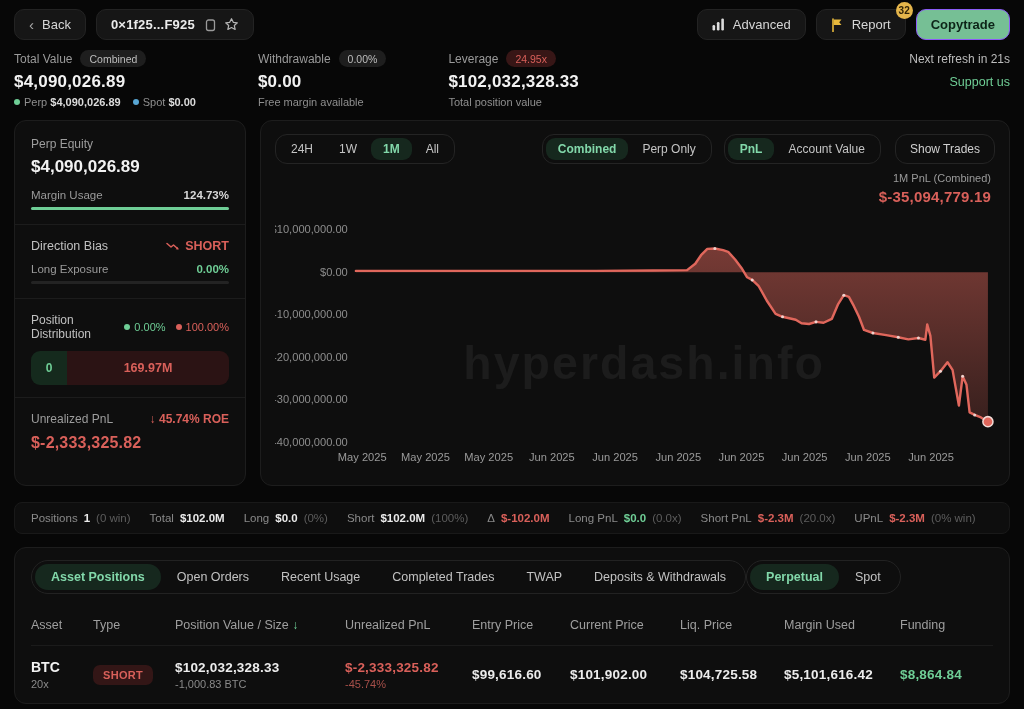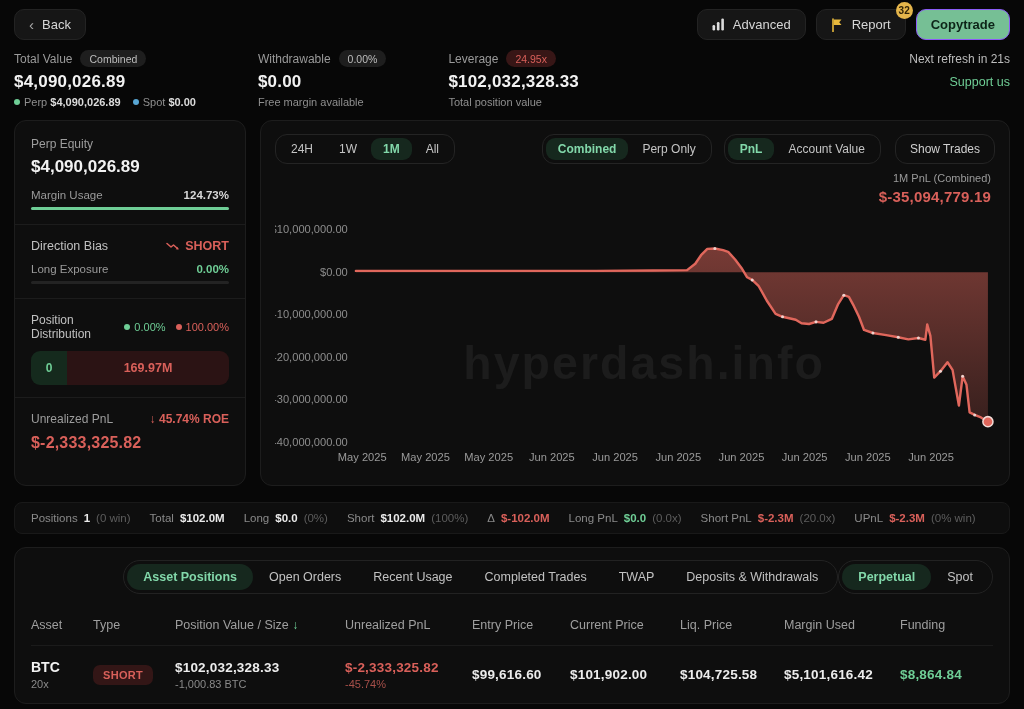--- a/index.html
+++ b/index.html
@@ -92,21 +92,21 @@
   
   .summary { display:flex; gap:19px; align-items:center; margin:16px 14px 0; background:#0e0e0e; border:1px solid #191919; border-radius:8px; padding:9px 16px; font-size:11.5px; white-space:nowrap; overflow:hidden; }
   .sumitem { display:flex; gap:6px; align-items:center; }
   .sumitem .lb { color:#8a8a8a; }
   .sumitem .vl { color:#eaeaea; font-weight:700; }
   .sumitem .vl.red { color:#d9605a; } .sumitem .vl.green { color:#6fce96; }
   .sumitem .sb { color:#5d5d5d; }
 
   
   .bottom { margin:13px 14px 0; padding:12px 16px 0; }
-  .tabsrow { display:flex; align-items:center; justify-content:flex-end; }
+  .tabsrow { display:flex; align-items:center; justify-content:flex-start; }
   .tabs { display:flex; border:1px solid #222; border-radius:18px; padding:3px; align-items:center; }
   .tabs .tab { padding:6px 16px; font-size:12.5px; color:#c2c2c2; border-radius:15px; cursor:pointer; white-space:nowrap; }
   .tabs .tab.sel { background:#16281e; color:#82d8aa; font-weight:600; }
   table.positions { width:100%; border-collapse:collapse; margin-top:10px; }
   table.positions th { text-align:left; font-size:12.5px; font-weight:400; color:#9f9f9f; padding:14px 8px 13px 0; border-bottom:1px solid #1b1b1b; white-space:nowrap; }
   table.positions td { padding:13px 8px 13px 0; vertical-align:middle; }
   .sort-ic { color:#6fce96; font-size:12px; }
   .cell-main { font-size:13.5px; color:#ececec; font-weight:600; letter-spacing:.2px; }
   .cell-sub { font-size:11px; color:#8a8a8a; margin-top:3px; }
   .cell-main.red { color:#d9605a; } .cell-sub.red { color:#a8504a; }
@@ -116,20 +116,33 @@
 </style>
 </head>
 <body>
 
 <header class="topbar">
   <div class="left">
     <button class="pillbtn">
       <span class="chev">‹</span>
       <span>Back</span>
     </button>
+    <div class="pillbtn addr">
+      <span>0×1f25...F925</span>
+      <span class="mini-icon">
+        <svg width="13" height="14" viewBox="0 0 13 14">
+            <rect x="3.5" y="2" width="8" height="10.5" rx="2" fill="none" stroke="#9a9a9a" stroke-width="1.3"></rect>
+          </svg>
+      </span>
+      <span class="mini-icon">
+        <svg width="15" height="15" viewBox="0 0 16 16">
+            <path d="M8 1.8l1.9 3.9 4.3.5-3.2 2.9.9 4.2L8 11.2l-3.9 2.1.9-4.2-3.2-2.9 4.3-.5z" fill="none" stroke="#b5b5b5" stroke-width="1.3" stroke-linejoin="round"></path>
+          </svg>
+      </span>
+    </div>
   </div>
   <div class="right">
     <button class="pillbtn">
       <span class="btn-icon">
         <svg width="13" height="13" viewBox="0 0 13 13">
             <rect x="0.5" y="7" width="2.6" height="5.5" rx="1.2" fill="currentColor"></rect>
             <rect x="4.9" y="4" width="2.6" height="8.5" rx="1.2" fill="currentColor"></rect>
             <rect x="9.3" y="0.5" width="2.6" height="12" rx="1.2" fill="currentColor"></rect>
           </svg>
       </span>

